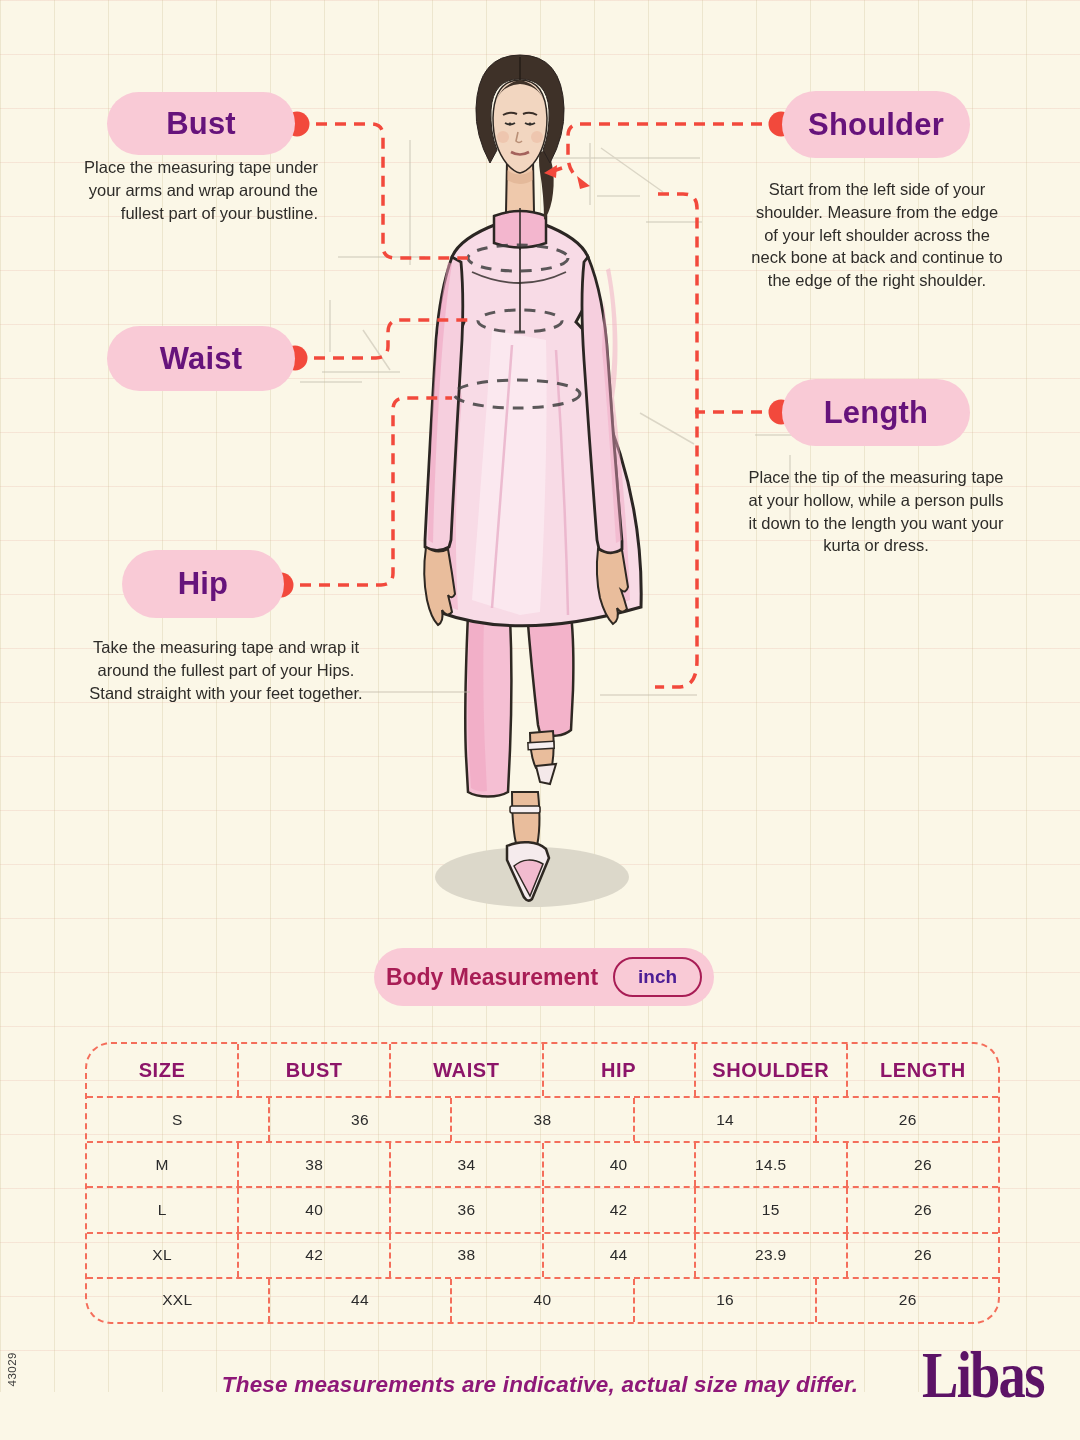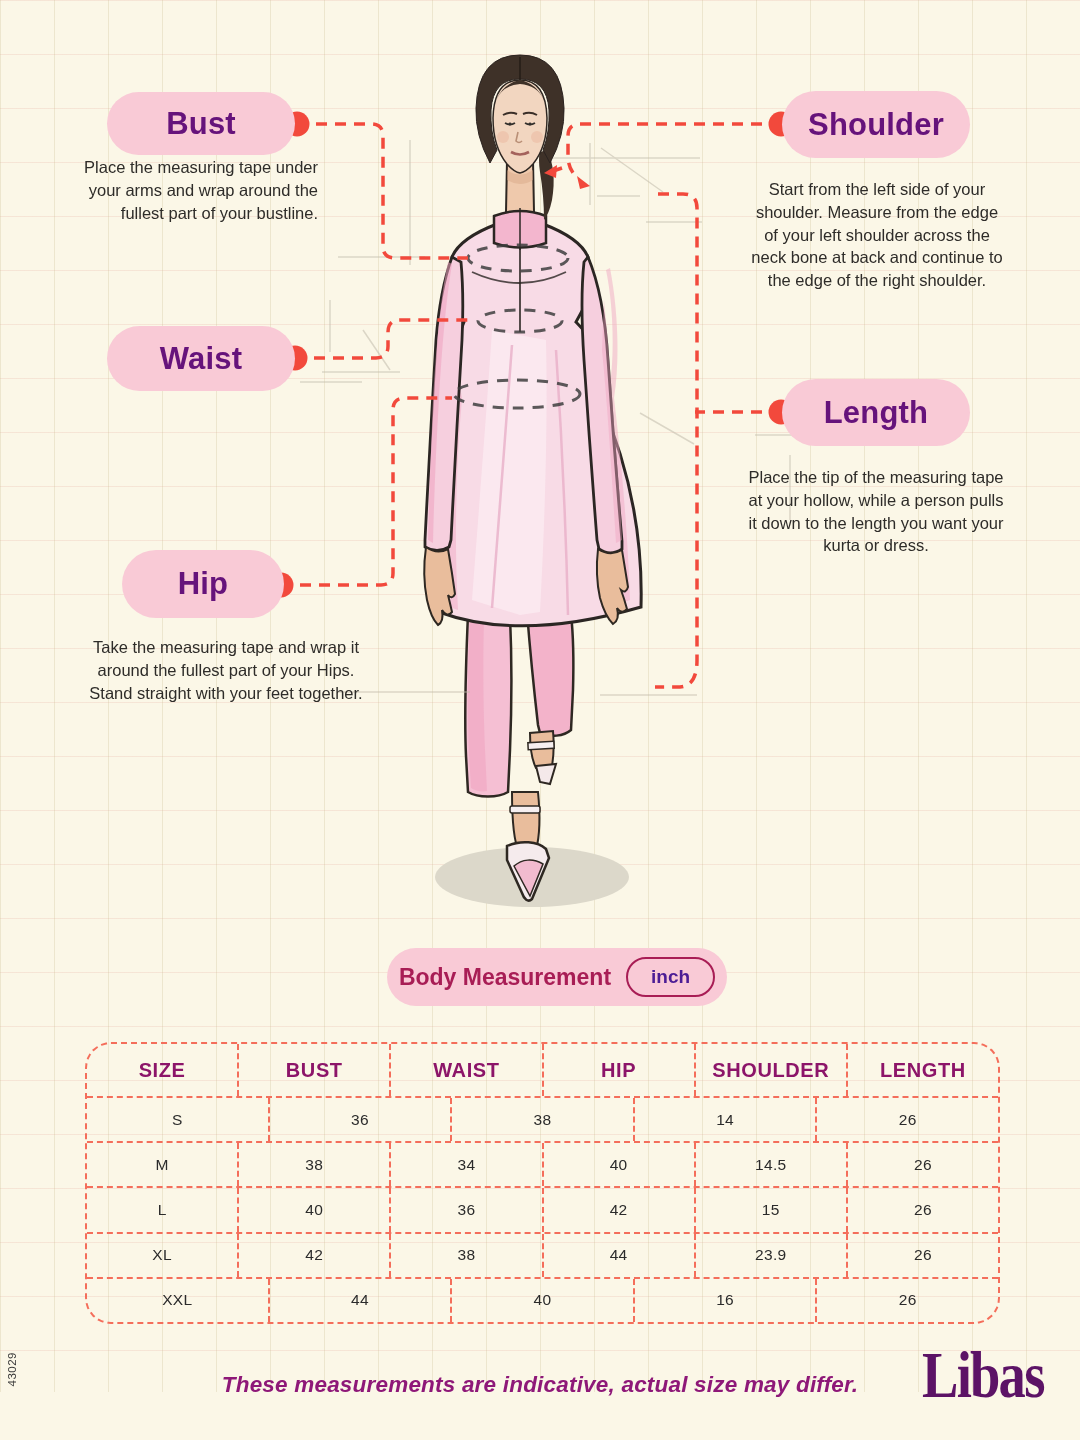--- a/index.html
+++ b/index.html
@@ -26,21 +26,21 @@
   }
   .pill span{
     color:#66137B; font-weight:bold; font-size:31px; letter-spacing:.2px;
   }
   .desc{
     position:absolute; text-align:center; color:#2E2C29;
     font-size:16.5px; line-height:1.38; font-weight:500;
   }
 
   .meas-bar{
-    position:absolute; left:387px; top:948px; width:340px; height:58px;
+    position:absolute; left:374px; top:948px; width:340px; height:58px;
     background:#F9CAD6; border-radius:999px;
     display:flex; align-items:center; justify-content:center; gap:15px;
   }
   .meas-bar .title{ color:#A81D55; font-weight:bold; font-size:23px; }
   .unit-pill{
     border:2.5px solid #A81D55; border-radius:999px; color:#4c1d95;
     font-weight:bold; font-size:19px; padding:7px 23px; background:transparent;
   }
 
   .size-table{

